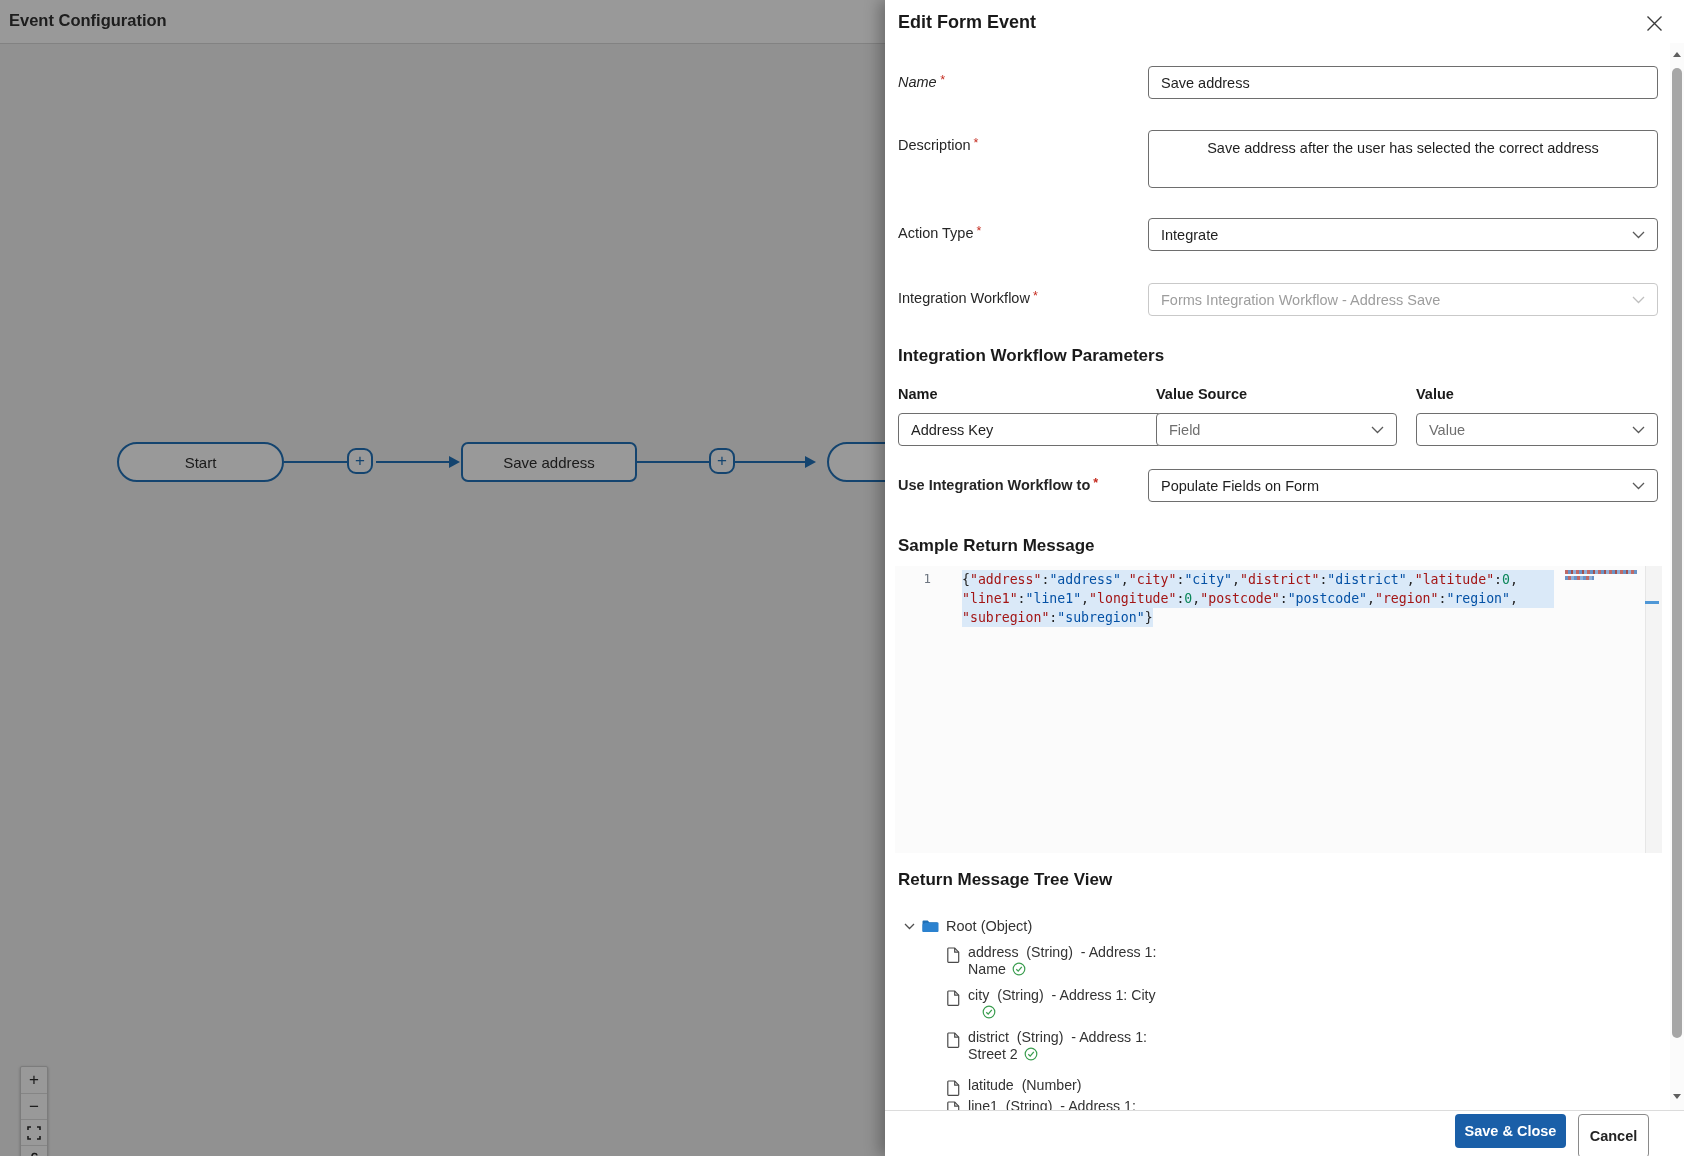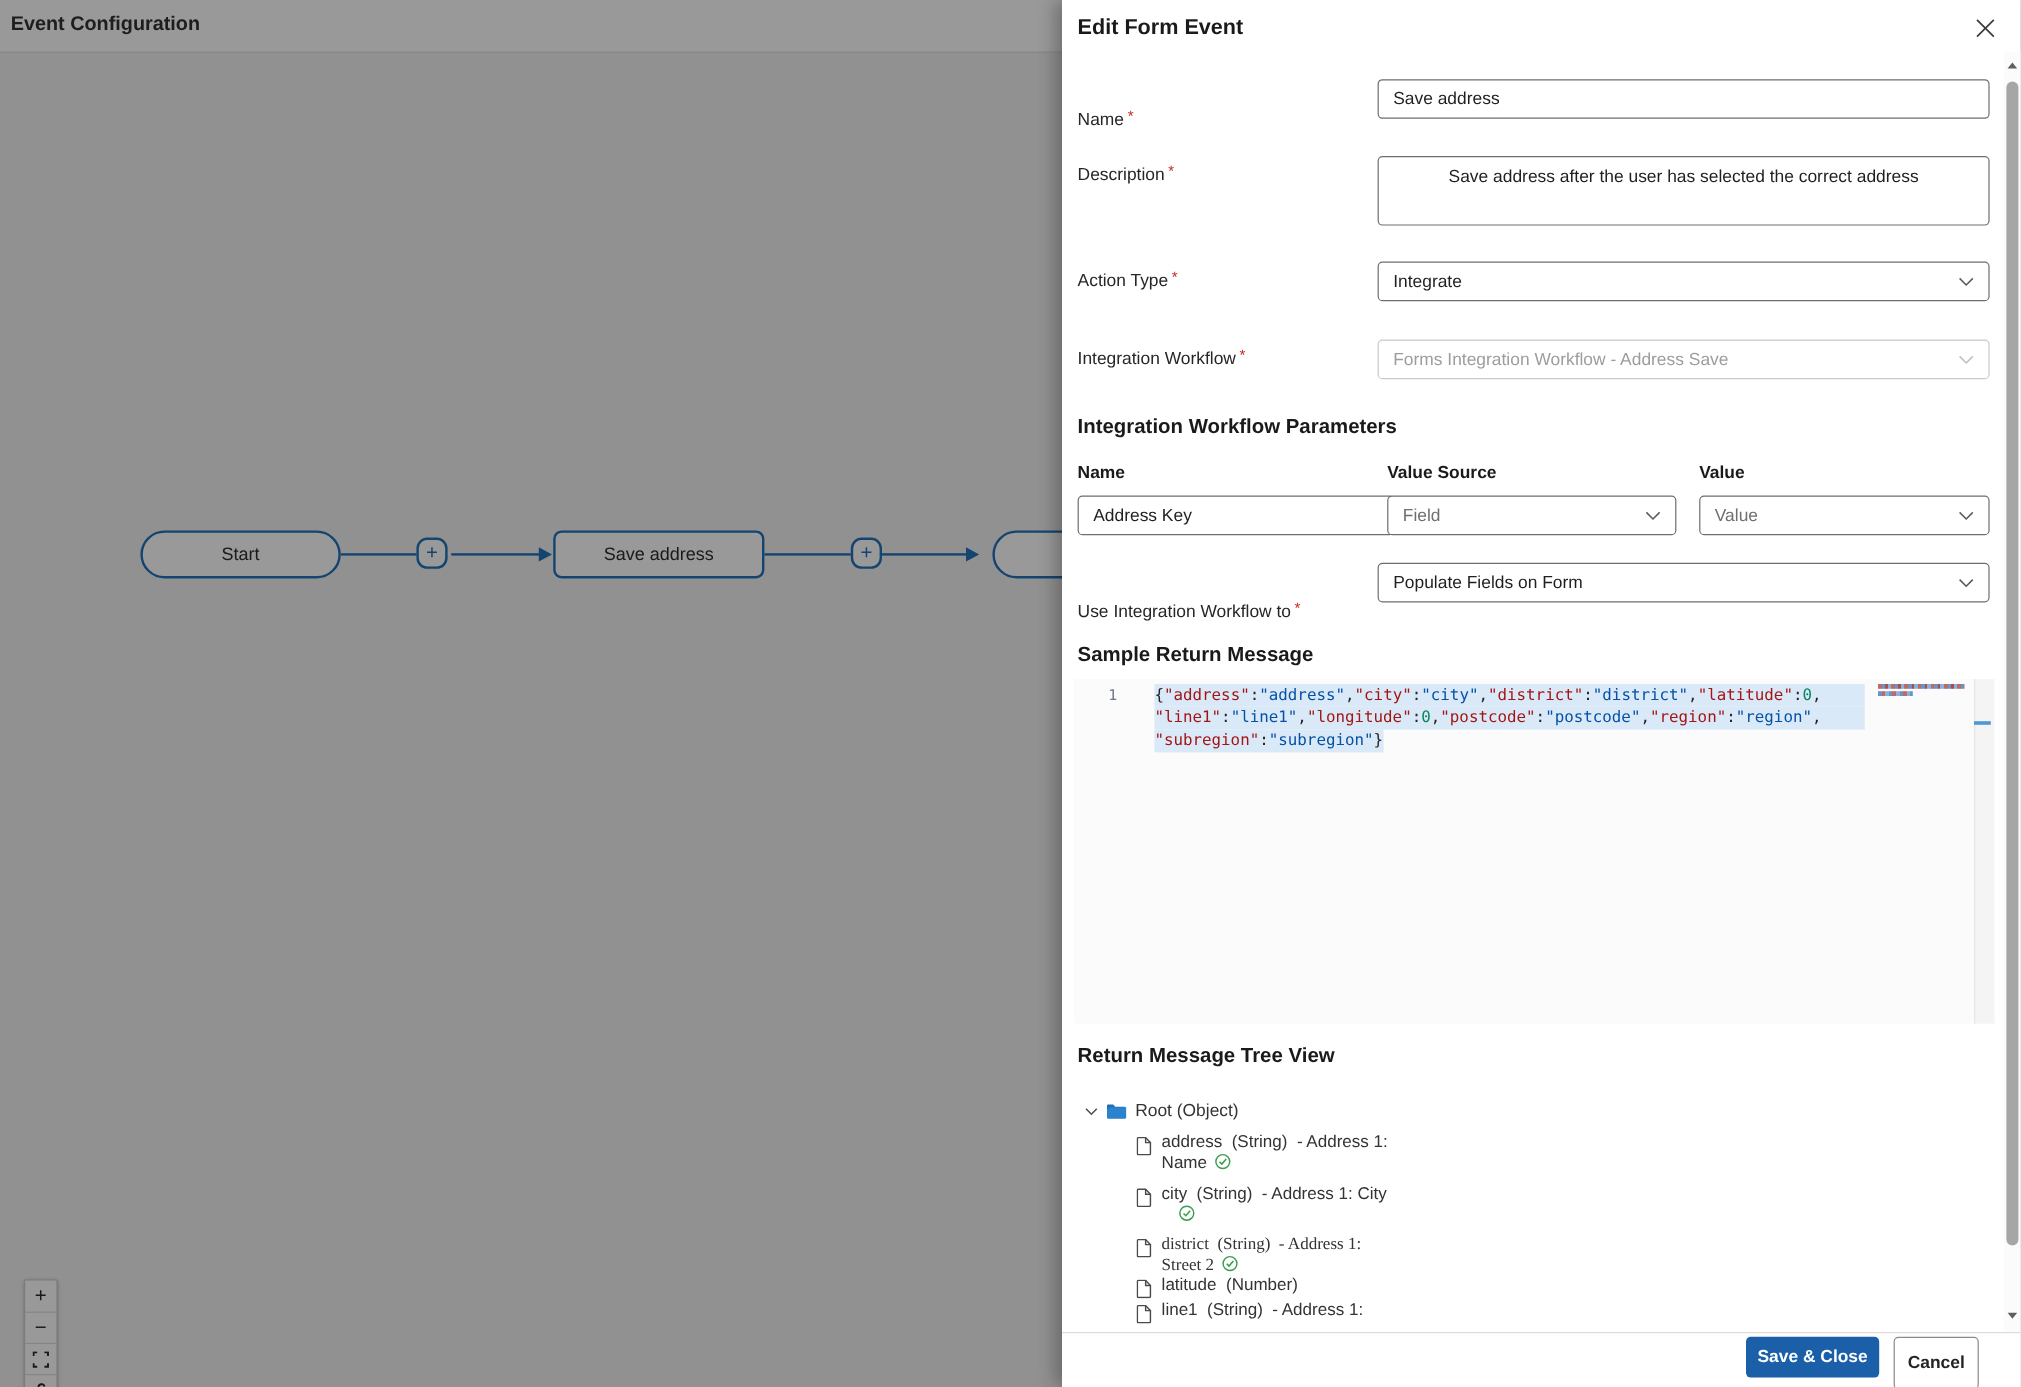--- a/index.html
+++ b/index.html
@@ -78,21 +78,21 @@
   #editor-scrolldash{position:absolute;left:750px;top:35px;width:14px;height:3px;background:#4f97d6;}
 
   
   #tree{position:absolute;left:13px;top:905px;width:430px;height:205px;overflow:hidden;padding-top:11px;box-sizing:border-box;}
   #tree-root{display:flex;align-items:center;height:20px;margin-left:6px;margin-bottom:8px;font-size:14.5px;color:#333;}
   #tree-root svg{flex:0 0 auto;}
   #tree-root .lbl{margin-left:7px;}
   .tree-item{position:relative;padding-left:70px;min-height:17px;}
   .tree-item:nth-of-type(1){margin-bottom:9px;}
   .tree-item:nth-of-type(2){margin-bottom:8px;}
-  .tree-item:nth-of-type(3){font-family:Liberation Serif, serif;}
+  .tree-item:nth-of-type(3){margin-bottom:14px;}
   .tree-item:nth-of-type(4){margin-bottom:4px;}
   .tree-item .ficon{position:absolute;left:49px;top:3px;}
   .tree-line{font-size:14.2px;line-height:17px;color:#333;width:205px;white-space:pre-wrap;}
   .tree-line.empty{padding-left:8px;}
   .chk{display:inline-block;vertical-align:-2px;margin-left:6px;}
 
   
   #footer{position:absolute;left:0;top:1110px;width:799px;height:46px;background:#fff;border-top:1px solid #dcdcdc;box-sizing:border-box;z-index:12;}
   #save-btn{position:absolute;left:570px;top:3px;width:111px;height:34px;background:#1a5fa8;border:none;border-radius:4px;
             color:#fff;font-size:14.5px;font-weight:600;font-family:"Liberation Sans",sans-serif;}
@@ -157,21 +157,21 @@
   <div id="dim-overlay"></div>
 
   <div id="panel">
     <div id="panel-title">Edit Form Event</div>
     <div id="close-btn">
       <svg width="17" height="17" viewBox="0 0 17 17">
         <path d="M1.5 1.5 L15.5 15.5 M15.5 1.5 L1.5 15.5" stroke="#3b3b3b" stroke-width="1.4"></path>
       </svg>
     </div>
 
-    <div class="fld-label" style="top:90px;">
+    <div class="fld-label" style="top:73px;font-style:italic;">
       <span>Name</span><span class="req">*</span>
     </div>
     <input class="tb" style="top: 66px;" value="Save address">
 
     <div class="fld-label" style="top:136px;">
       <span>Description</span><span class="req">*</span>
     </div>
     <textarea class="tb" style="top: 130px;">Save address after the user has selected the correct address</textarea>
 
     <div class="fld-label" style="top:224px;">
@@ -206,21 +206,21 @@
         <path d="M1 1 L6.5 6.5 L12 1" fill="none" stroke="#5a5a5a" stroke-width="1.3"></path>
       </svg>
     </div>
     <div class="dd placeholder" style="left:531px;top:413px;width:242px;">
       <span>Value</span>
       <svg class="chev" width="13" height="8" viewBox="0 0 13 8">
         <path d="M1 1 L6.5 6.5 L12 1" fill="none" stroke="#5a5a5a" stroke-width="1.3"></path>
       </svg>
     </div>
 
-    <div class="fld-label" style="top:500px;">
+    <div class="fld-label" style="top:476px;font-weight:bold;">
       <span>Use Integration Workflow to</span><span class="req">*</span>
     </div>
     <div class="dd" style="top:469px;">
       <span>Populate Fields on Form</span>
       <svg class="chev" width="13" height="8" viewBox="0 0 13 8">
         <path d="M1 1 L6.5 6.5 L12 1" fill="none" stroke="#5a5a5a" stroke-width="1.3"></path>
       </svg>
     </div>
 
     <div class="sec-head" style="top:536px;">Sample Return Message</div>

